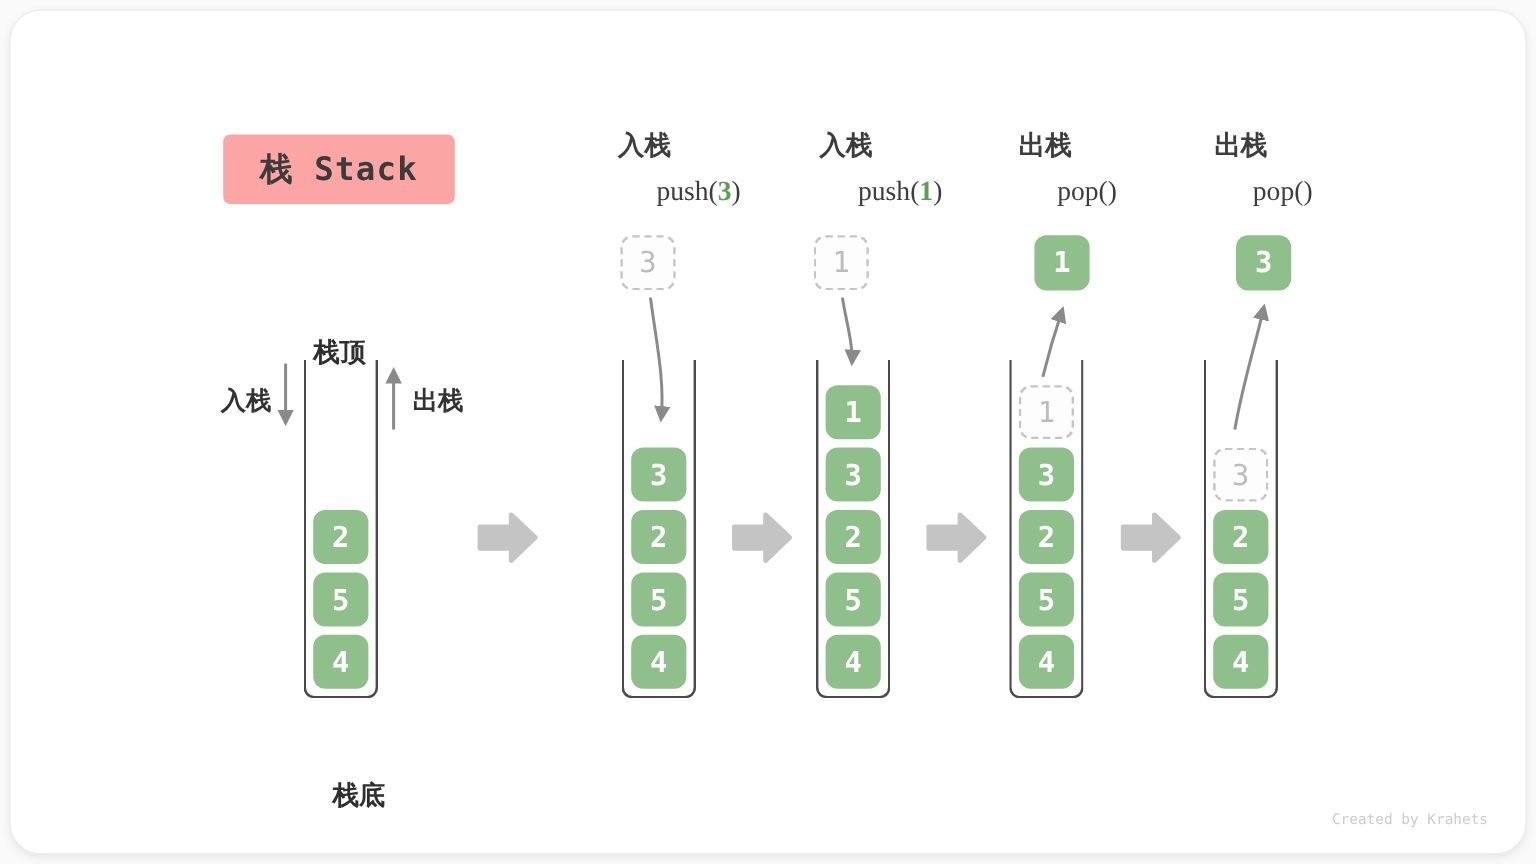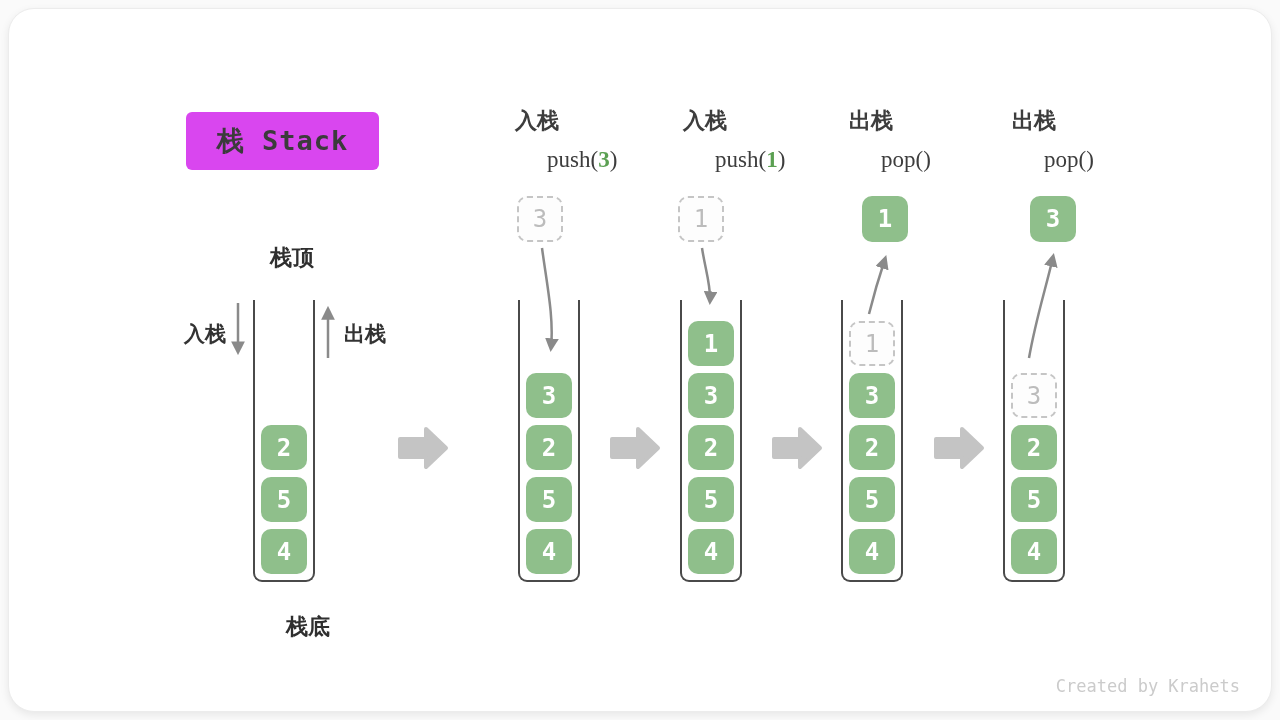--- a/index.html
+++ b/index.html
@@ -2,44 +2,44 @@
 <html><head>
 <meta charset="utf-8">
 <style>
   html,body{margin:0;padding:0;background:#fafafa;}
   .canvas{position:relative;width:1280px;height:720px;overflow:hidden;
           font-family:"DejaVu Sans",sans-serif;}
   .card{position:absolute;left:8px;top:8px;width:1262px;height:702px;
         background:#ffffff;border:1px solid #ececec;border-radius:26px;
         box-shadow:0 3px 8px rgba(0,0,0,0.08);}
   .title-box{position:absolute;left:186px;top:112px;width:193px;height:58px;
-        background:#d946ef;border-radius:6px;display:flex;align-items:center;justify-content:center;
+        background:#fca5a5;border-radius:6px;display:flex;align-items:center;justify-content:center;
         font-family:"DejaVu Sans Mono",monospace;font-size:27px;font-weight:700;color:#3b3b3b;letter-spacing:1px;}
   .step-header{position:absolute;top:106px;color:#3d3d3d;}
   .hl1{font-size:22px;font-weight:700;margin-bottom:11px;}
   .hl2{font-family:Liberation Serif, serif;font-size:23px;font-weight:500;margin-left:32px;}
   .hl2 .arg{color:#5ba052;font-weight:700;}
   .side-label{position:absolute;font-size:21px;font-weight:700;color:#333333;}
-  .cap-label{position:absolute;width:62px;text-align:right;font-size:22px;font-weight:700;color:#2f2f2f;}
+  .cap-label{position:absolute;width:62px;text-align:center;font-size:22px;font-weight:700;color:#2f2f2f;margin-top:36px;}
   .stack{position:absolute;top:300px;width:62px;height:282px;box-sizing:border-box;
          border-left:2px solid #4a4a4a;border-right:2px solid #4a4a4a;border-bottom:2px solid #4a4a4a;
          border-radius:0 0 9px 9px;background:transparent;}
   .cell{position:absolute;left:6px;width:46px;height:45px;border-radius:10px;background:#8fbf8b;
         color:#ffffff;display:flex;align-items:center;justify-content:center;
         font-family:"DejaVu Sans Mono",monospace;font-size:24px;font-weight:600;}
   .cell.ghost{background:#fdfdfd;border:2.5px dashed #c5c5c5;box-sizing:border-box;color:#bcbcbc;font-weight:500;}
   .row-0{top:21px}.row-1{top:73px}.row-2{top:125px}.row-3{top:177px}.row-4{top:229px}
   .float-box{position:absolute;top:196px;width:46px;height:46px;border-radius:10px;box-sizing:border-box;
         display:flex;align-items:center;justify-content:center;
         font-family:"DejaVu Sans Mono",monospace;font-size:24px;}
   .float-box.dashed{border:2.5px dashed #c5c5c5;color:#bcbcbc;background:#fdfdfd;font-weight:500;}
   .float-box.solid{background:#8fbf8b;color:#ffffff;font-weight:600;}
   .overlay{position:absolute;left:0;top:0;pointer-events:none;}
   .watermark{position:absolute;top:676px;right:40px;font-family:"DejaVu Sans Mono",monospace;
-        font-size:17px;color:#cbcbcb;}
+        font-size:12px;color:#cbcbcb;}
 </style>
 </head>
 <body>
 
 <div class="canvas">
   <div class="card"></div>
 
   <div class="title-box">
     <span>栈 Stack</span>
   </div>

